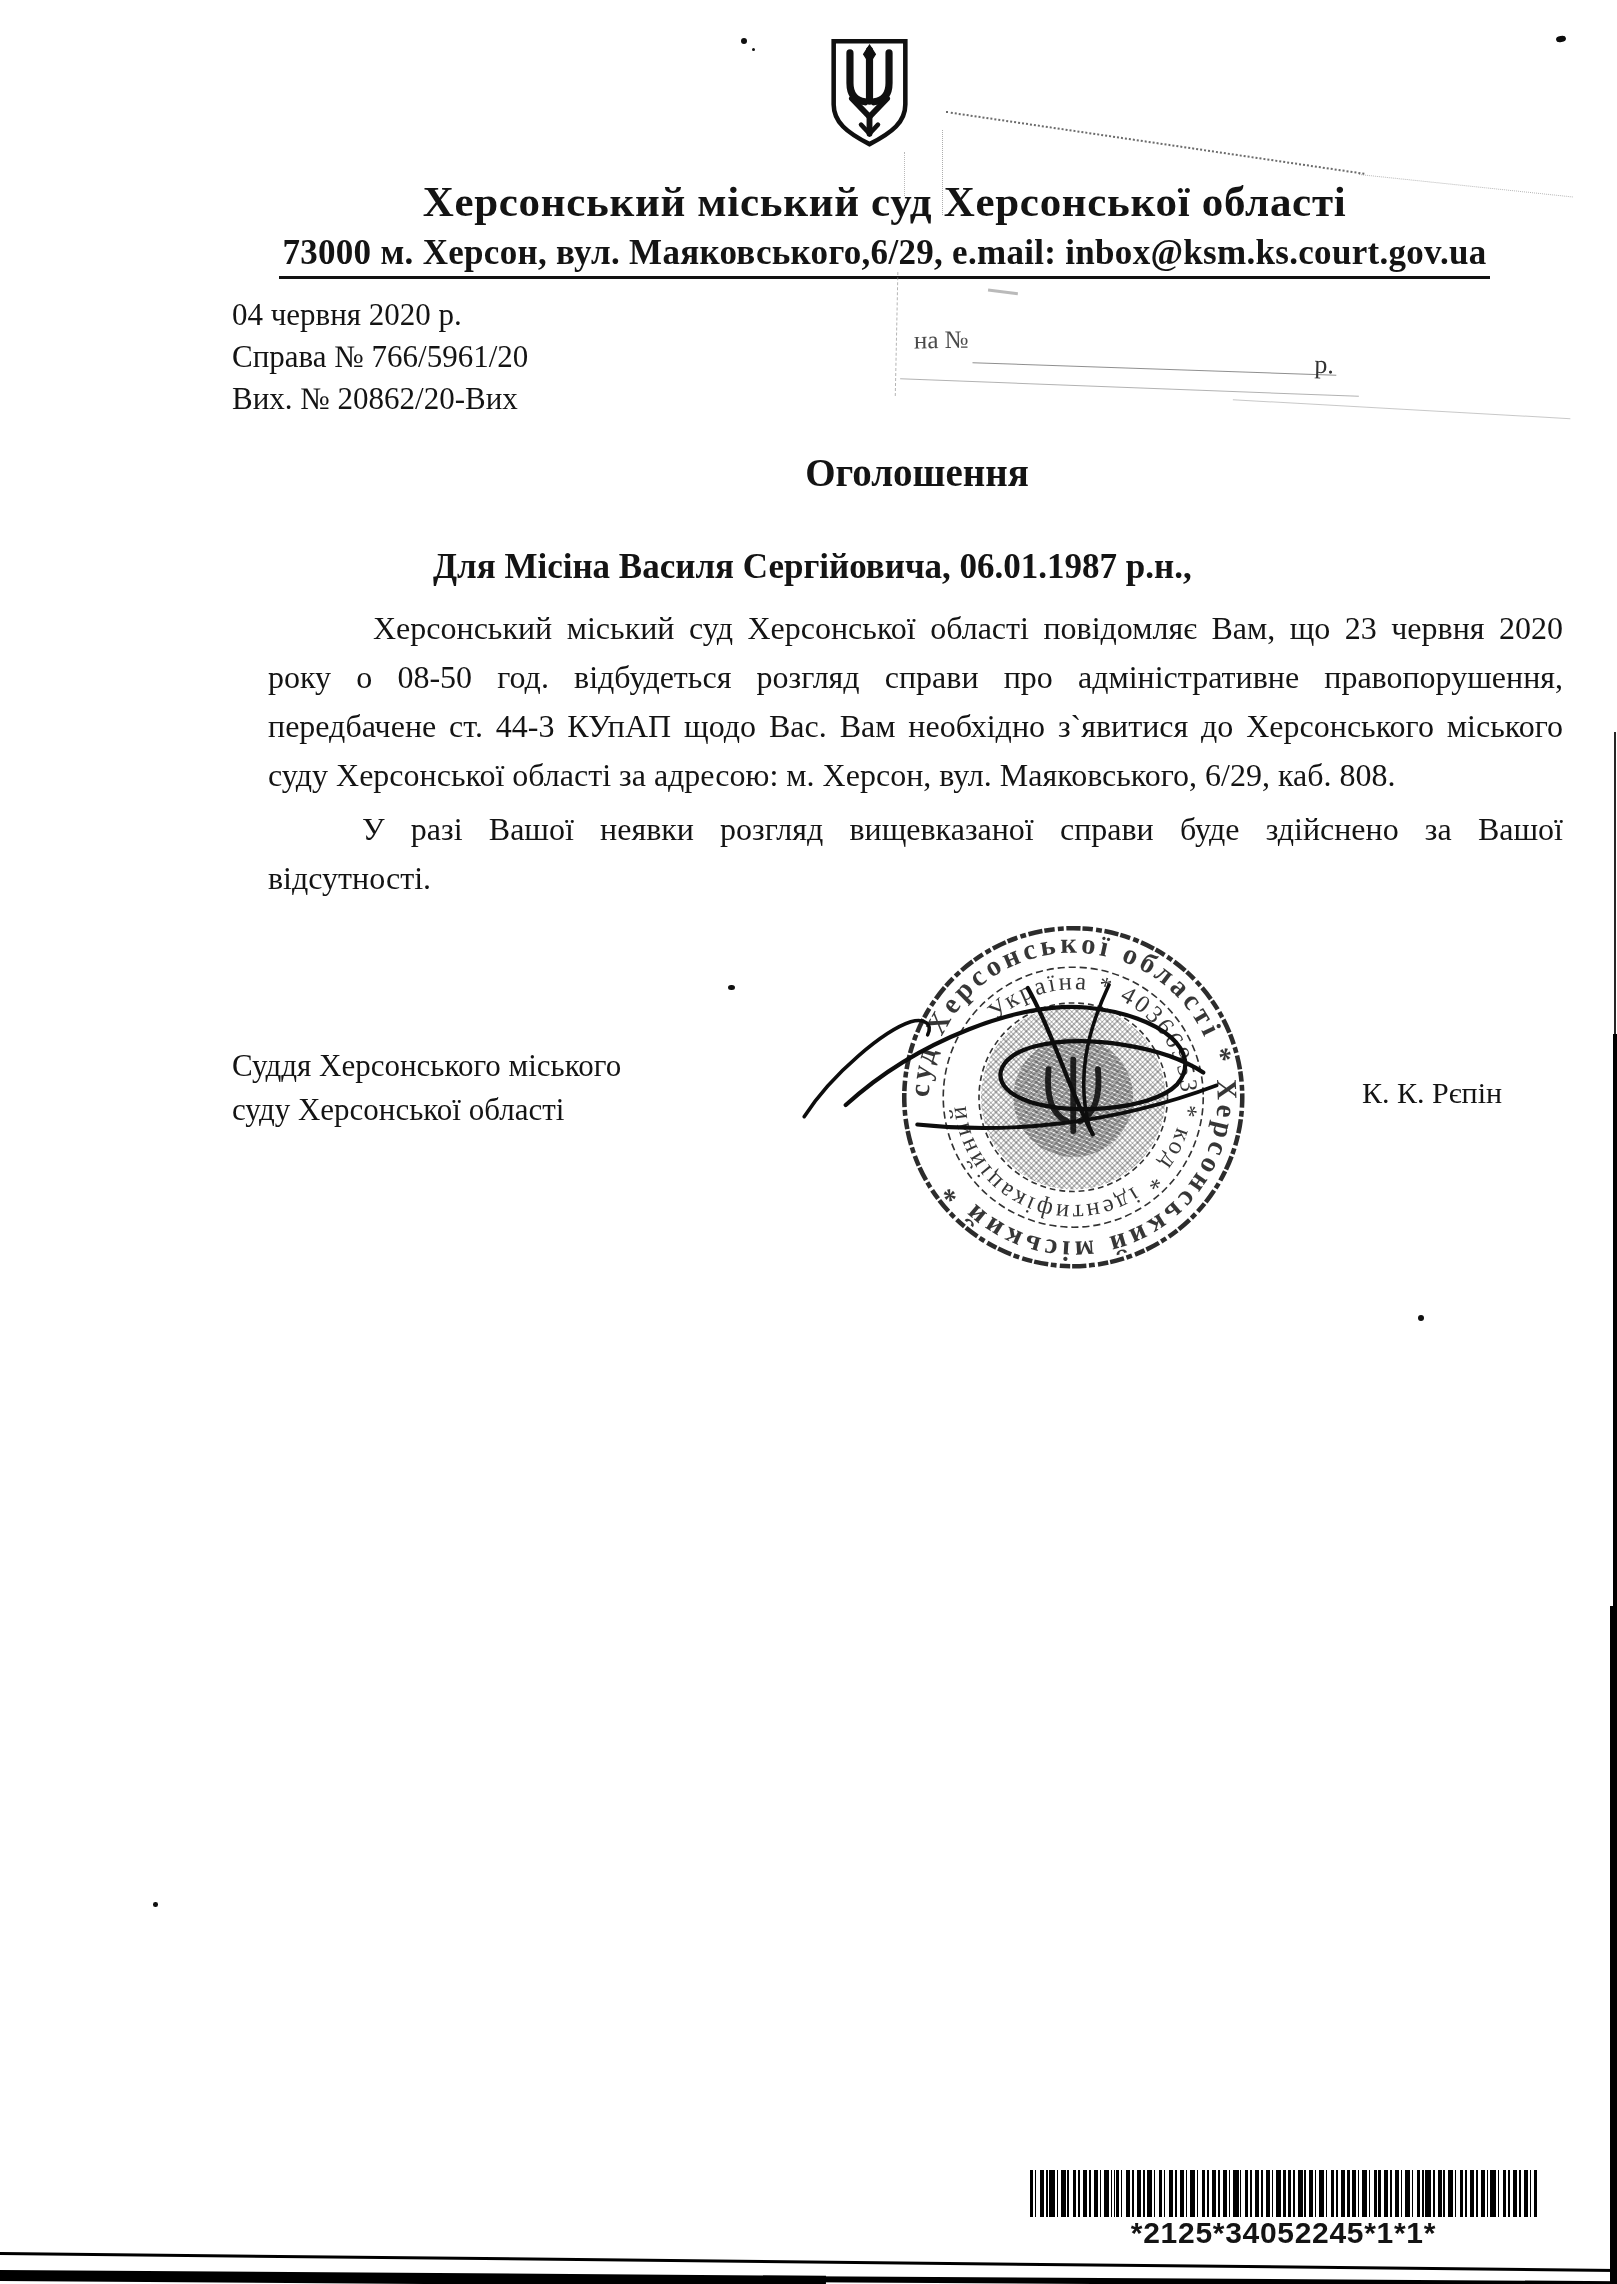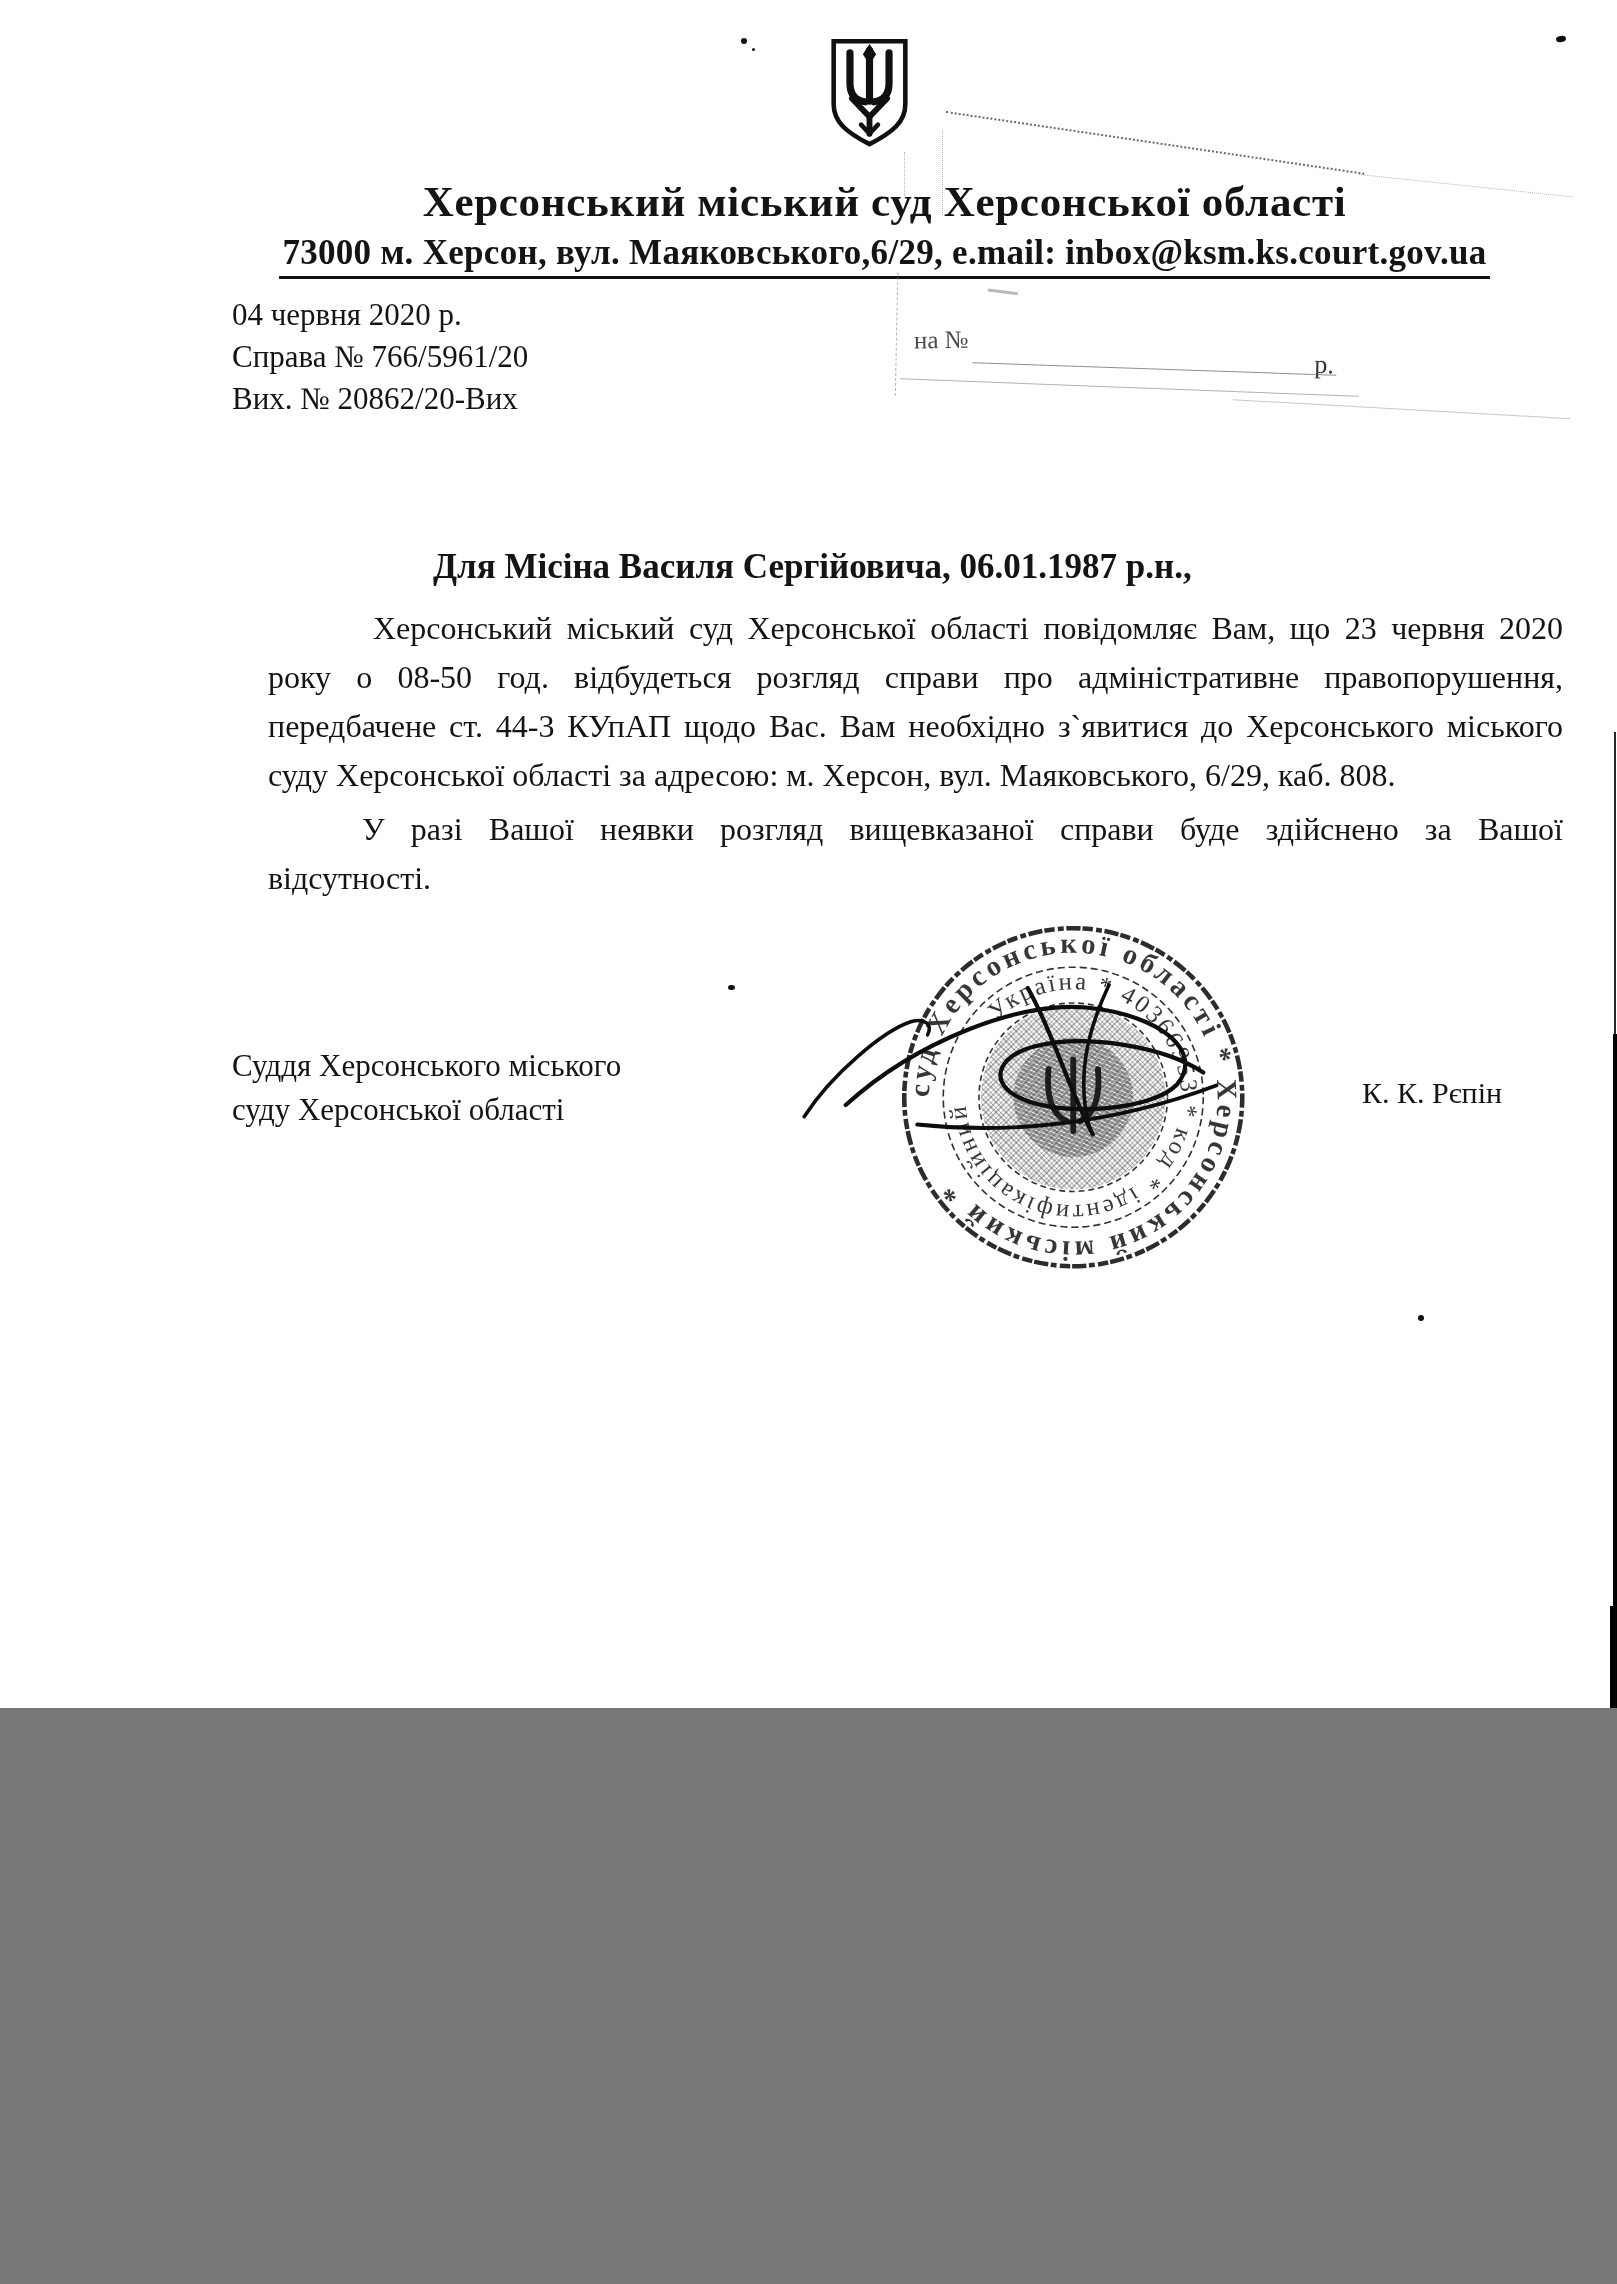--- a/index.html
+++ b/index.html
@@ -1,16 +1,16 @@
 <!DOCTYPE html>
 <html style="font-size:10.4px"><head>
 <meta charset="utf-8">
 <style>
   html,body{margin:0;padding:0;background:#777;}
-  .page{position:relative;width:1617px;height:1708px;background:#ffffff;overflow:hidden;
+  .page{position:relative;width:1617px;height:2284px;background:#ffffff;overflow:hidden;
         font-family:"Liberation Serif","DejaVu Serif",serif;color:#141414;}
   .abs{position:absolute;}
   
   .hdr{left:273px;top:177px;width:1223px;text-align:center;}
   .title{font-size:43px;font-weight:bold;letter-spacing:0.7px;white-space:nowrap;}
   .addr{display:inline-block;margin-top:6.5px;font-size:35px;font-weight:bold;letter-spacing:0.3px;
         border-bottom:3.9px solid #121212;padding:0 3.9px 3.3px 3.9px;white-space:nowrap;}
   
   .meta{left:232px;top:294px;font-size:31px;line-height:42px;font-family:Liberation Serif, serif;}
   
@@ -96,20 +96,21 @@
   <div class="abs reply">
     <div class="abs vline"></div>
     <div class="abs smudge"></div>
     <div class="abs lbl">на №</div>
     <div class="abs l1"></div>
     <div class="abs suf">р.</div>
     <div class="abs l2"></div>
     <div class="abs l3"></div>
   </div>
 
+  <div class="abs heading">Оголошення</div>
   <div class="abs addressee">Для  Місіна Василя Сергійовича, 06.01.1987 р.н.,</div>
 
   <div class="abs par" style="top:604px">
     <div class="ln jl ind1">Херсонський міський суд Херсонської області повідомляє Вам, що 23 червня 2020</div>
     <div class="ln jl">року о 08-50 год. відбудеться розгляд справи про адміністративне правопорушення,</div>
     <div class="ln jl">передбачене ст. 44-3 КУпАП щодо Вас. Вам необхідно з`явитися до Херсонського міського</div>
     <div class="ln">суду Херсонської області за адресою: м. Херсон, вул. Маяковського, 6/29, каб. 808.</div>
   </div>
 
   <div class="abs role">

